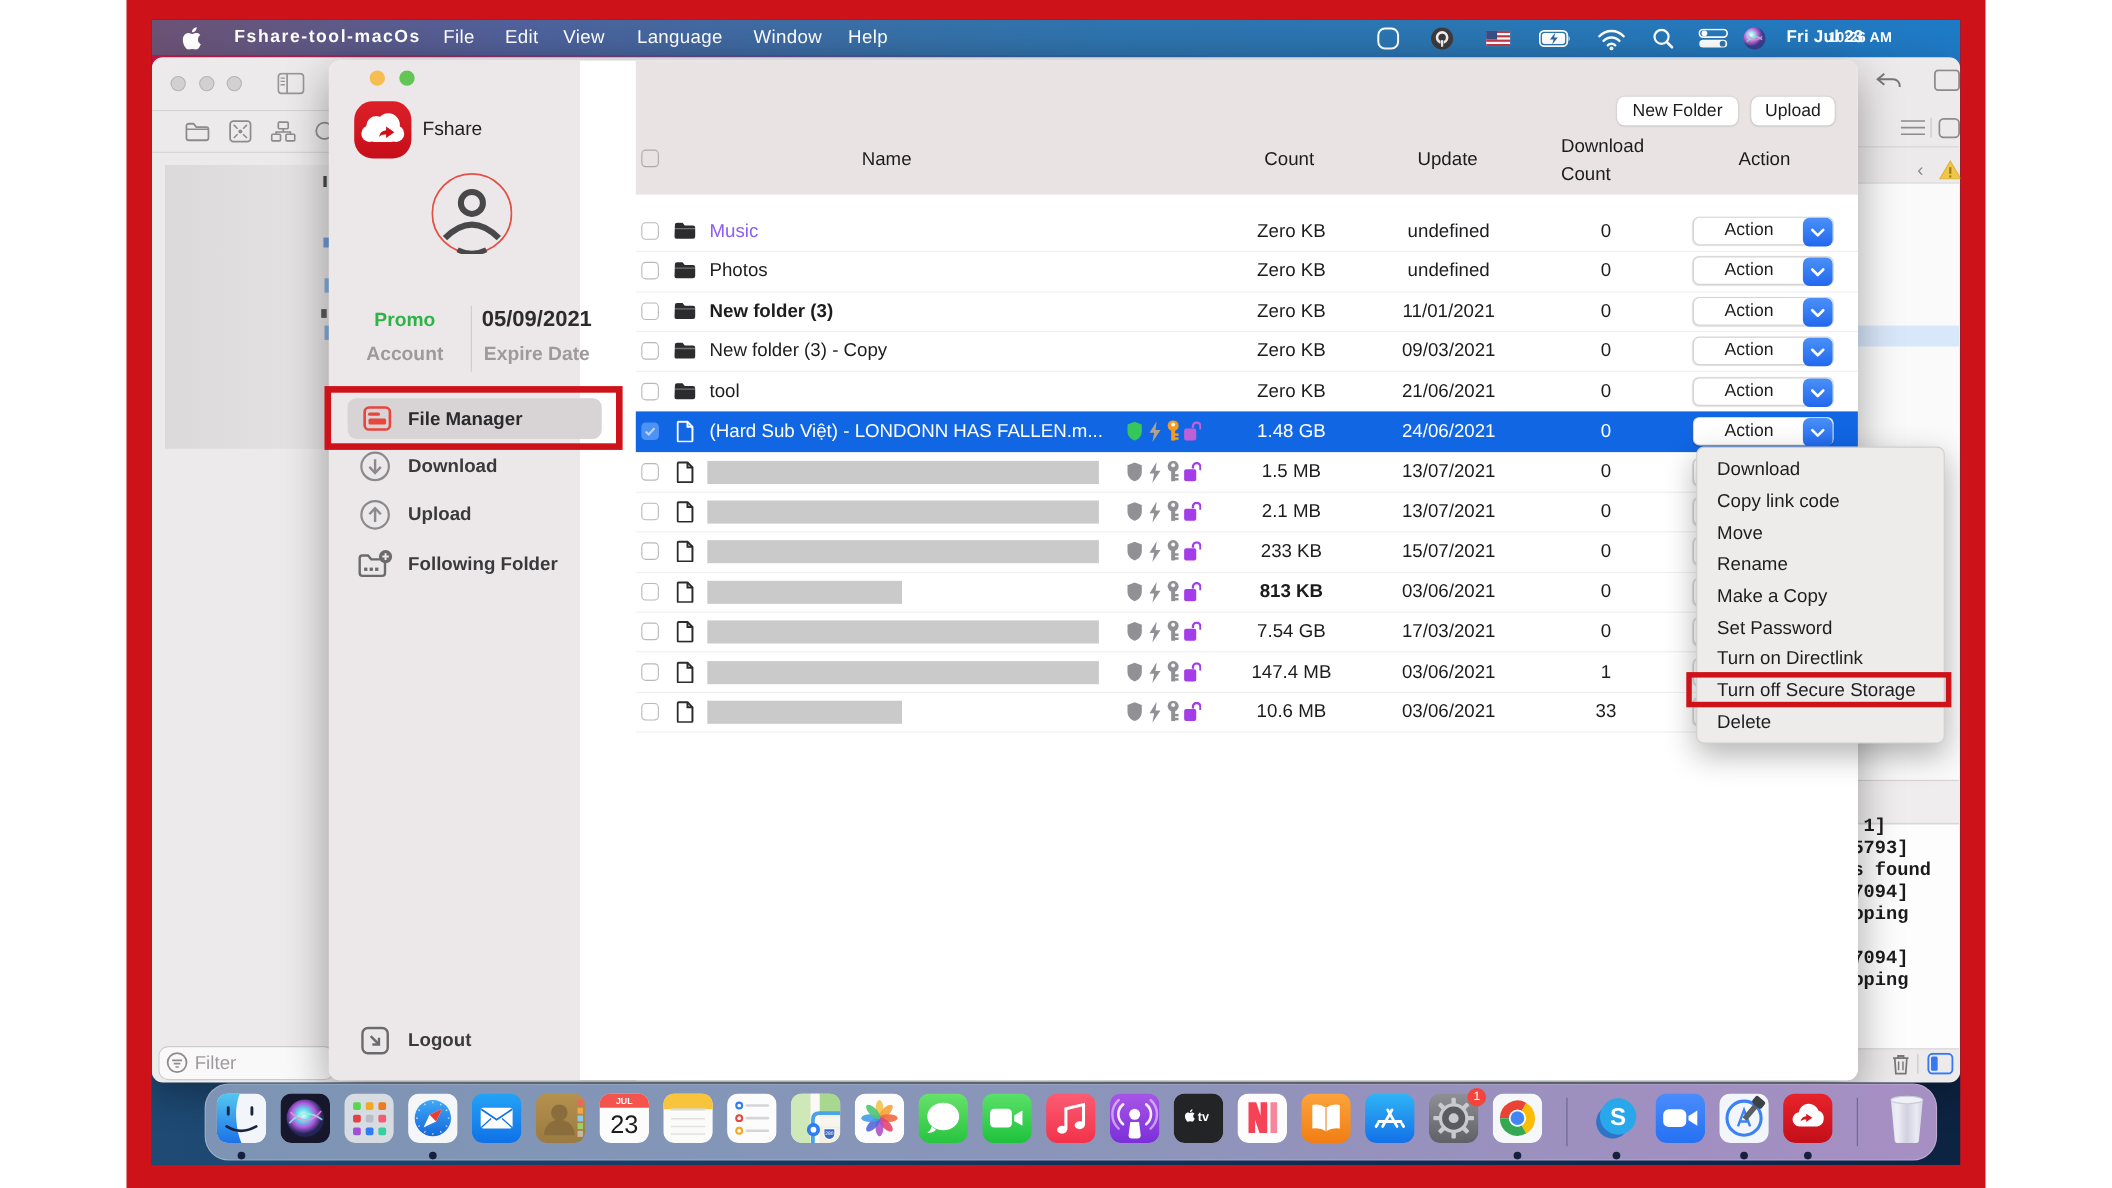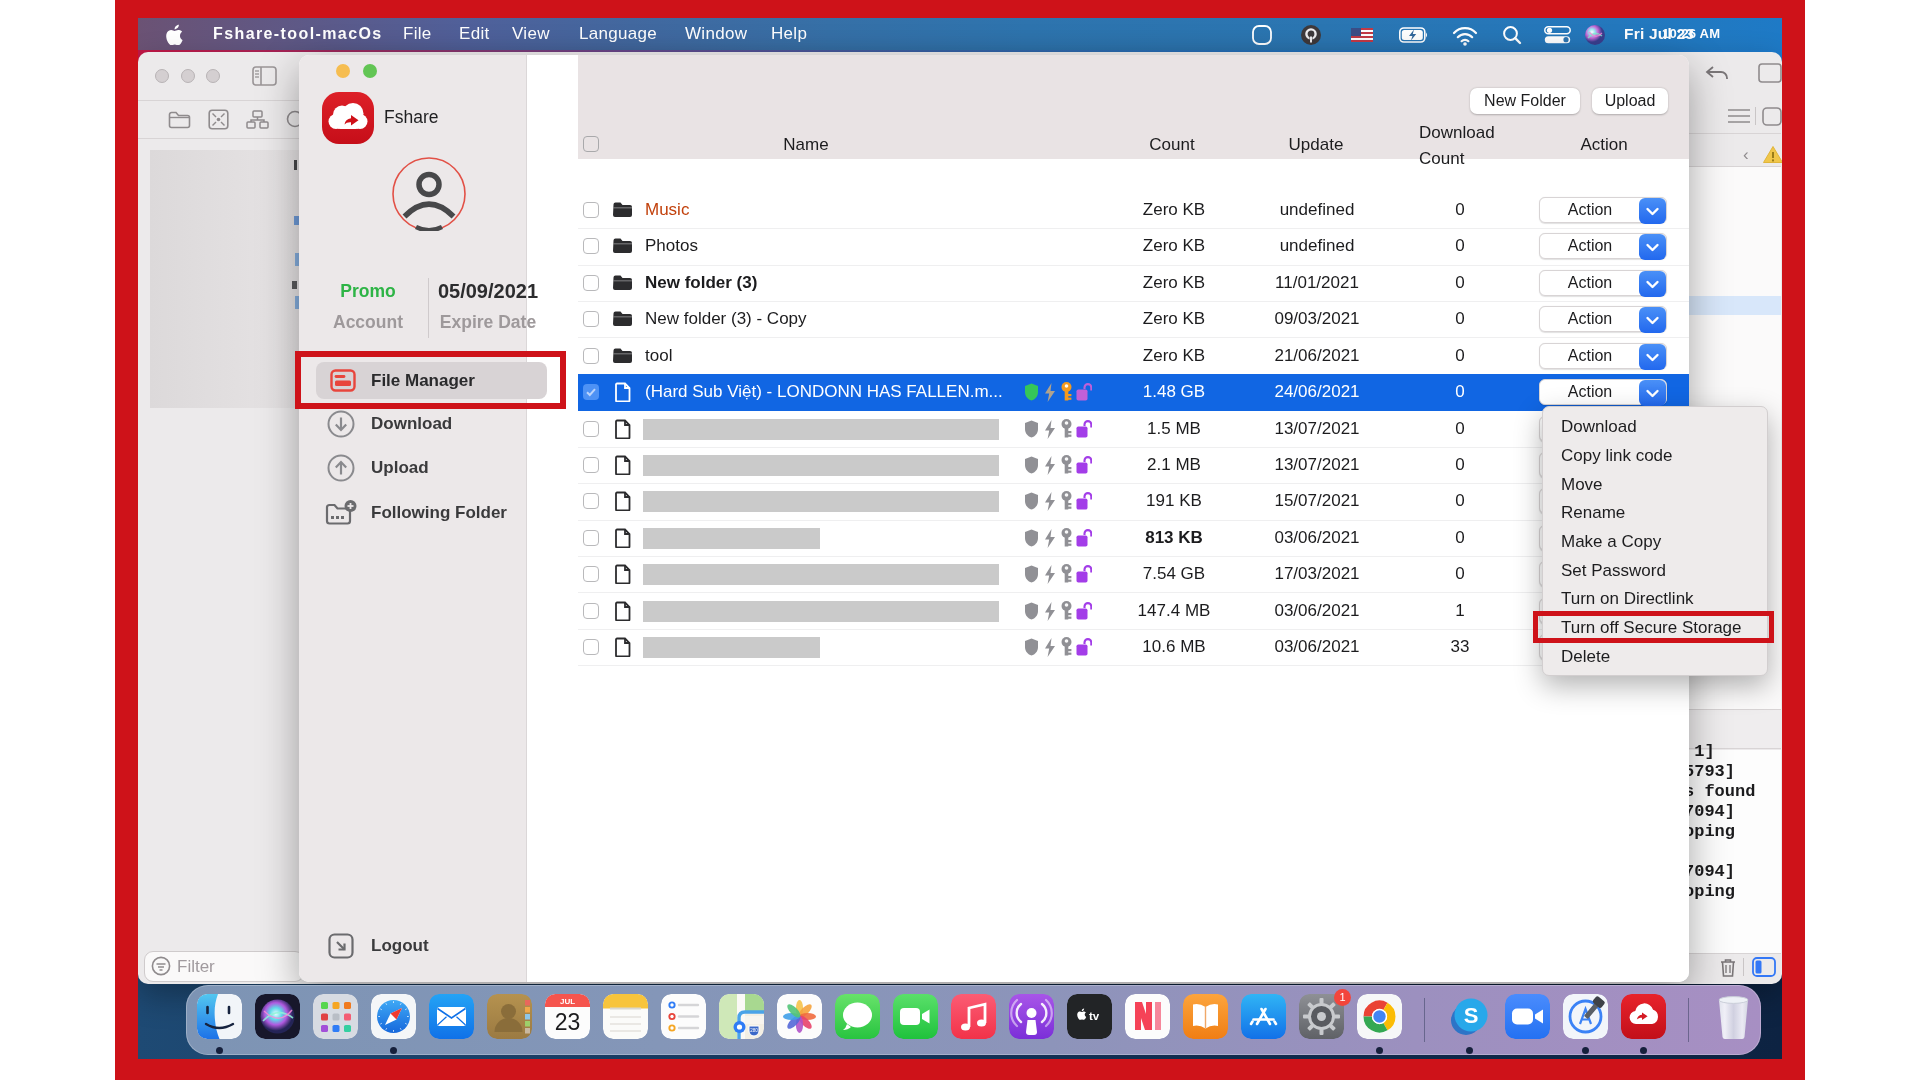--- a/index.html
+++ b/index.html
@@ -14,21 +14,21 @@
   #menubar { position:absolute; left:0; top:0; width:1644px; height:32px;
     background:linear-gradient(90deg,#6b5274 0%,#5f5885 9%,#50609a 20%,#42689f 30%,#3670a7 42%,#2e74ae 54%,#2b76b2 72%,#2478bd 90%,#1e7ac6 100%);
     color:#fff; }
   .mtxt { position:absolute; top:0; height:32px; line-height:32px; font-size:16px; color:#fff; white-space:nowrap; }
   
   #xwin { position:absolute; left:0px; top:34px; width:1644px; height:932px; background:#eceaeb; border-radius:10px;
     box-shadow:0 12px 32px rgba(0,0,0,0.30); }
   #fwin { position:absolute; left:161px; top:37px; width:1390px; height:927px; border-radius:10px;
     box-shadow:0 14px 40px rgba(0,0,0,0.35); background:#fff; }
   #fside { position:absolute; left:0; top:0; width:228px; height:927px; background:#ece8e9; border-radius:10px 0 0 10px; border-right:1px solid #dbd7d8;}
-  #fhead { position:absolute; left:279px; top:0; width:1111px; height:104px; background:#e9e3e4; border-radius:0 10px 0 0; }
+  #fhead { position:absolute; left:279px; top:0; width:1111px; height:122px; background:#e9e3e4; border-radius:0 10px 0 0; }
   #fbody { position:absolute; left:279px; top:122px; width:1111px; height:805px; background:#ffffff; border-radius:0 0 10px 0; }
   
   #dock { position:absolute; left:48px; top:967px; width:1575px; height:70px; border-radius:22px;
     background:linear-gradient(90deg,#7d94b4 0%,#8496b8 30%,#8d94ba 55%,#9c90bf 78%,#a78fc3 100%);
     box-shadow:inset 0 0 0 1px rgba(255,255,255,0.25); }
   .dicon { position:absolute; top:9px; width:45px; height:45px; border-radius:10px; }
   .ddot { position:absolute; top:62px; width:7px; height:7px; border-radius:50%; background:#16203c; }
   .dsep { position:absolute; top:13px; width:1px; height:44px; background:rgba(40,50,80,0.45); }
   .row-sep { position:absolute; left:279px; width:1111px; height:1px; background:#efeff0; }
   .hdr { position:absolute; font-size:17px; color:#1c1c1e; }
@@ -330,21 +330,21 @@
       <div class="hdr ctr" style="left:1026px;top:90px;">Action</div>
     </div>
     <div id="fbody"></div>
 
     <div id="selrow" class="abs" style="left:279px;top:319px;width:1111px;height:37px;background:#1166e3;"></div>
     <div class="cbox" style="left:284px;top:147px;"></div>
     <svg class="abs" style="left:314px;top:147px;" width="20" height="16" viewBox="0 0 20 16">
         <path d="M0.5 2.5 A2 2 0 0 1 2.5 0.5 h5 l2 2.5 h7.5 a2 2 0 0 1 2 2 V13 a2 2 0 0 1 -2 2 h-15 a2 2 0 0 1 -2 -2 Z" fill="#2c2c2e"></path>
         <path d="M0.5 5.8 h19" stroke="#fff" stroke-opacity="0.35" stroke-width="1.2"></path>
       </svg>
-    <div class="cell vctr" style="left:346px;top:155px;color:#c2410c;font-weight:normal;">Music</div>
+    <div class="cell vctr" style="left:346px;top:155px;color:#8b5cf6;font-weight:normal;">Music</div>
     <div class="cell ctr" style="left:875px;top:155px;color:#1c1c1e;">Zero KB</div>
     <div class="cell ctr" style="left:1018px;top:155px;color:#1c1c1e;">undefined</div>
     <div class="cell ctr" style="left:1161px;top:155px;color:#1c1c1e;">0</div>
     <div class="abtn" style="left:1240px;top:142px;">
         <div class="t">Action</div>
         <div class="c"><svg width="27" height="26" viewBox="0 0 27 26">
             <path d="M8.5 11 L13.5 16 L18.5 11" fill="none" stroke="#fff" stroke-width="2.4" stroke-linecap="round" stroke-linejoin="round"></path>
           </svg></div>
       </div>
     <div class="row-sep" style="top:173px;"></div>
@@ -528,21 +528,21 @@
         <circle cx="6.5" cy="5" r="5" fill="#909095"></circle>
         <circle cx="6.5" cy="4" r="1.8" fill="#fff" fill-opacity="0.95"></circle>
         <rect x="4.7" y="8.5" width="3.6" height="10" fill="#909095"></rect>
         <rect x="8" y="12" width="3.4" height="2.2" fill="#909095"></rect>
         <rect x="8" y="15.6" width="3.4" height="2.2" fill="#909095"></rect>
       </svg>
     <svg class="abs" style="left:777px;top:437px;" width="16" height="18" viewBox="0 0 16 18">
         <path d="M8.5 6 V4.5 a3.4 3.4 0 0 1 6.8 0 V7.5" fill="none" stroke="#a33de8" stroke-width="2.1"></path>
         <rect x="0.5" y="6.5" width="11" height="11" rx="1.8" fill="#a33de8"></rect>
       </svg>
-    <div class="cell ctr" style="left:875px;top:446px;color:#1c1c1e;">191 KB</div>
+    <div class="cell ctr" style="left:875px;top:446px;color:#1c1c1e;">233 KB</div>
     <div class="cell ctr" style="left:1018px;top:446px;color:#1c1c1e;">15/07/2021</div>
     <div class="cell ctr" style="left:1161px;top:446px;color:#1c1c1e;">0</div>
     <div class="abtn" style="left:1240px;top:433px;">
         <div class="t">Action</div>
         <div class="c"><svg width="27" height="26" viewBox="0 0 27 26">
             <path d="M8.5 11 L13.5 16 L18.5 11" fill="none" stroke="#fff" stroke-width="2.4" stroke-linecap="round" stroke-linejoin="round"></path>
           </svg></div>
       </div>
     <div class="row-sep" style="top:465px;"></div>
     <div class="cbox" style="left:284px;top:475px;"></div>

